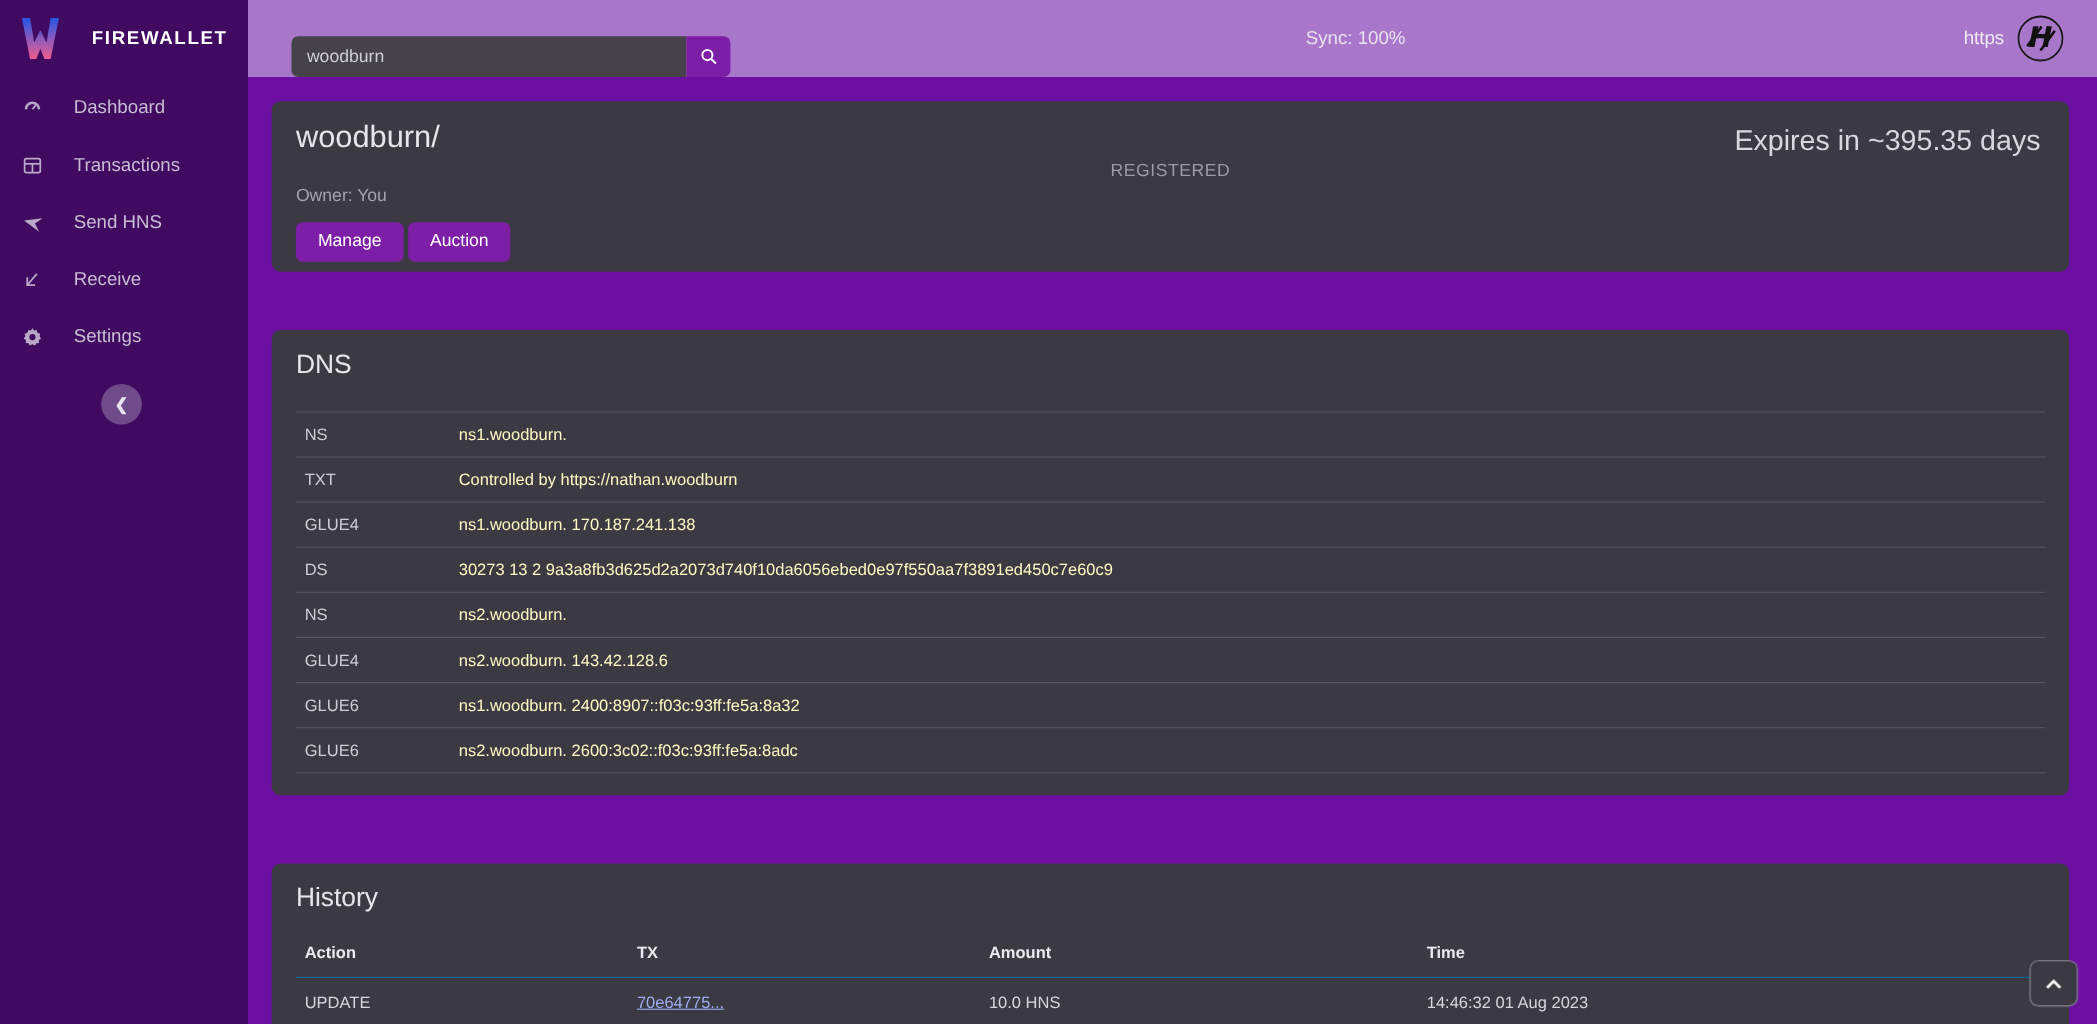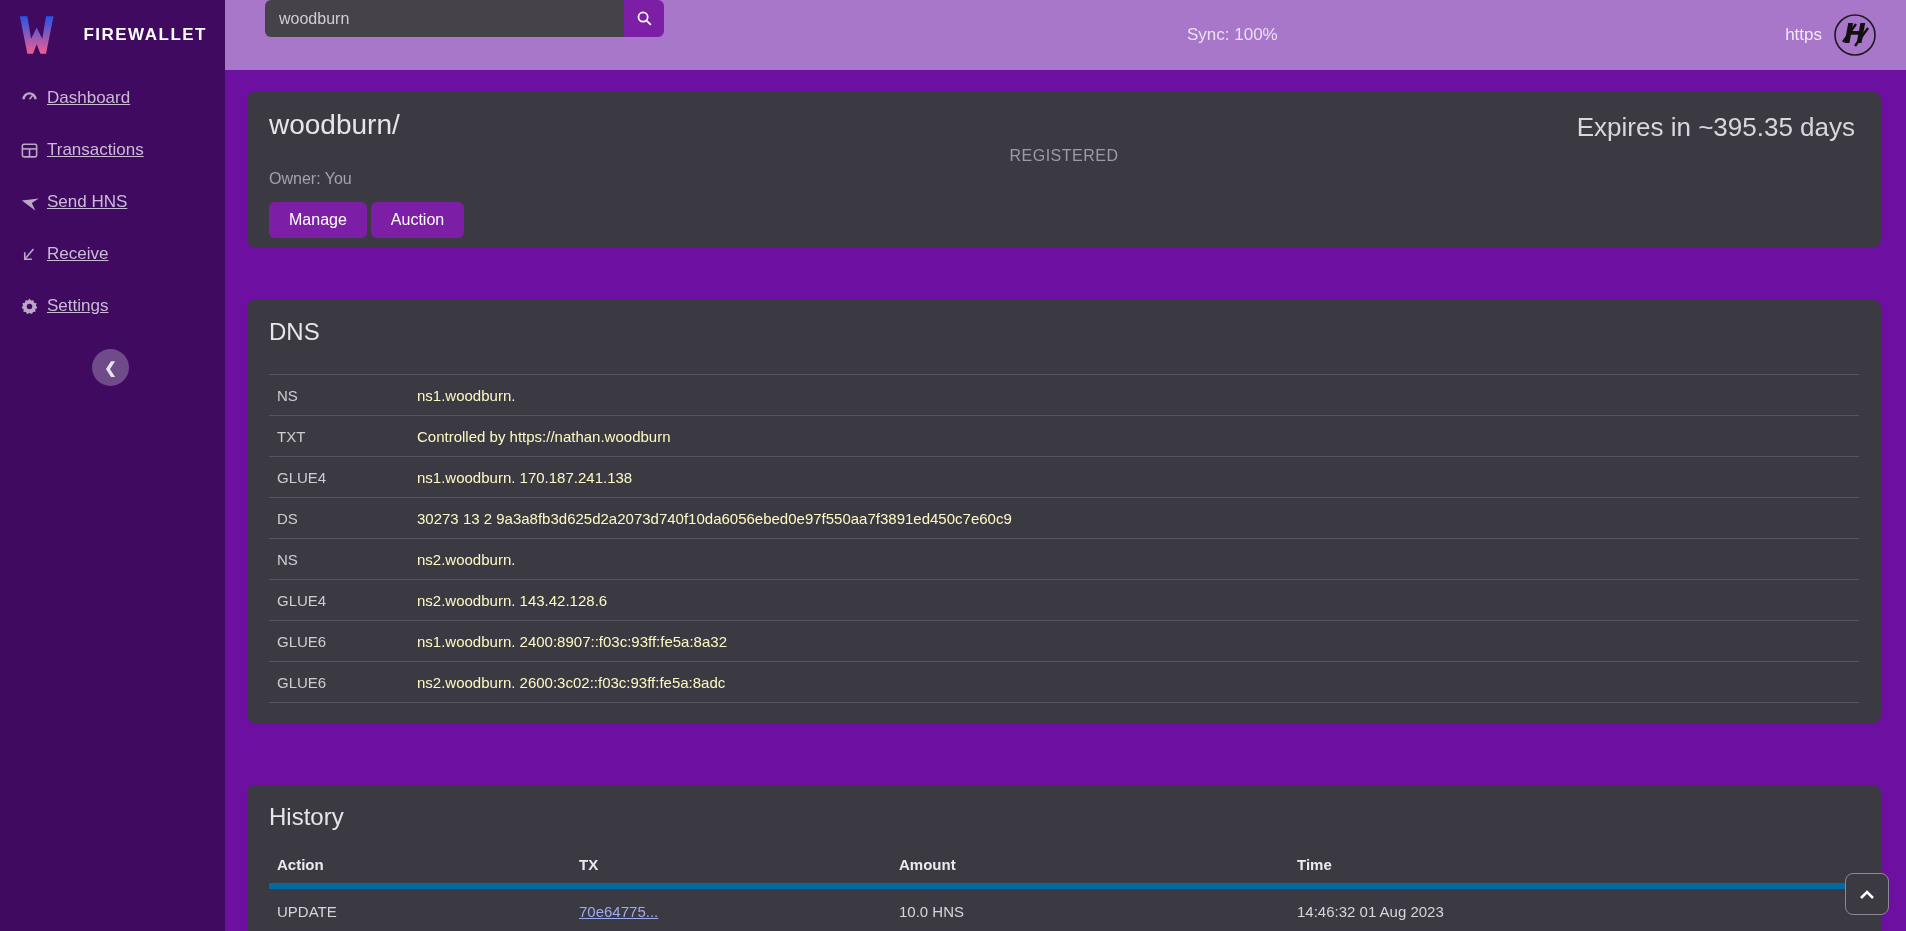--- a/index.html
+++ b/index.html
@@ -6,33 +6,33 @@
   html,body { width:1906px; height:931px; overflow:hidden;
     font-family:"Liberation Sans", sans-serif; background:#6d10a2; }
 
   
   .sidebar { position:fixed; left:0; top:0; width:225px; height:931px;
     background:#400a60; z-index:10; }
   .brand { display:flex; align-items:center; gap:28px; padding:14px 18px; height:70px; }
   .brand-logo { width:40px; height:44px; display:block; }
   .brand-name { color:#ffffff; font-weight:bold; font-size:17px; letter-spacing:1.5px; }
   .nav { padding:14px 0 0 0; }
-  .nav-item { display:flex; align-items:center; gap:8px; padding:0 0 0 20px;
-    height:28px; margin-bottom:24px; color:#c9bcd4; font-size:17px; cursor:pointer;text-decoration:underline; }
+  .nav-item { display:flex; align-items:center; gap:28px; padding:0 0 0 20px;
+    height:28px; margin-bottom:24px; color:#c9bcd4; font-size:17px; cursor:pointer; }
   .nav-item svg { width:19px; height:19px; flex:0 0 19px; stroke:#b9a8c6; fill:none;
     stroke-width:2; }
   .nav-item .filled { fill:#b9a8c6; stroke:none; }
   .collapse-btn { position:absolute; left:92px; top:349px; width:37px; height:37px;
     border-radius:50%; background:#6f4b8a; border:none; color:#e9e2f0;
     font-size:15px; font-weight:bold; cursor:pointer; display:flex;
     align-items:center; justify-content:center; }
 
   
   .topbar { position:fixed; left:225px; top:0; right:0; height:70px;
-    background:#a977ca; display:flex; align-items:flex-start; z-index:5; }
+    background:#a977ca; display:flex; align-items:flex-end; z-index:5; }
   .search-wrap { display:flex; margin-left:40px; height:37px; }
   .search-input { width:359px; height:37px; background:#454349; border:none;
     border-radius:6px 0 0 6px; color:#d0ced6; font-size:16px; padding:0 14px;
     outline:none; font-family:"Liberation Sans", sans-serif; }
   .search-btn { width:40px; height:37px; background:#7d1fa6; border:none;
     border-radius:0 6px 6px 0; cursor:pointer; display:flex; align-items:center;
     justify-content:center; }
   .search-btn svg { width:17px; height:17px; stroke:#ffffff; stroke-width:2.5; fill:none; }
   .sync-label { position:absolute; left:962px; top:0; height:70px; display:flex;
     align-items:center; color:#e9e2f2; font-size:17px; }
@@ -61,21 +61,21 @@
   .dns-table { margin-top:28px; border-top:1px solid #56555e; }
   .dns-row { display:flex; align-items:center; height:41px; border-bottom:1px solid #56555e;
     font-size:15px; }
   .dns-type { width:148px; padding-left:8px; color:#cfcdd4; }
   .dns-value { flex:1; color:#fef9c3; }
 
   .card-history { margin-top:62px; height:260px; padding:18px 22px; }
   .h-table { margin-top:14px; }
   .h-row { display:flex; align-items:center; height:45px; border-bottom:1px solid #56555e;
     font-size:15px; }
-  .h-head { font-weight:bold; color:#eceaf0; border-bottom:6px solid #0369a1; height:44px; }
+  .h-head { font-weight:bold; color:#eceaf0; border-bottom:1px solid #0369a1; height:44px; }
   .h-c1 { width:310px; padding-left:8px; }
   .h-c2 { width:320px; }
   .h-c3 { width:398px; }
   .h-c4 { flex:1; }
   .tx-link { color:#9fabef; text-decoration:underline; cursor:pointer; }
 
   .scroll-top-btn { position:fixed; left:1845px; top:873px; width:44px; height:42px;
     background:#3b3a42; border:1px solid #8b8a94; border-radius:8px; cursor:pointer;
     display:flex; align-items:center; justify-content:center; z-index:20; }
   .scroll-top-btn svg { width:14px; height:9px; stroke:#ffffff; stroke-width:2.5; fill:none; }

